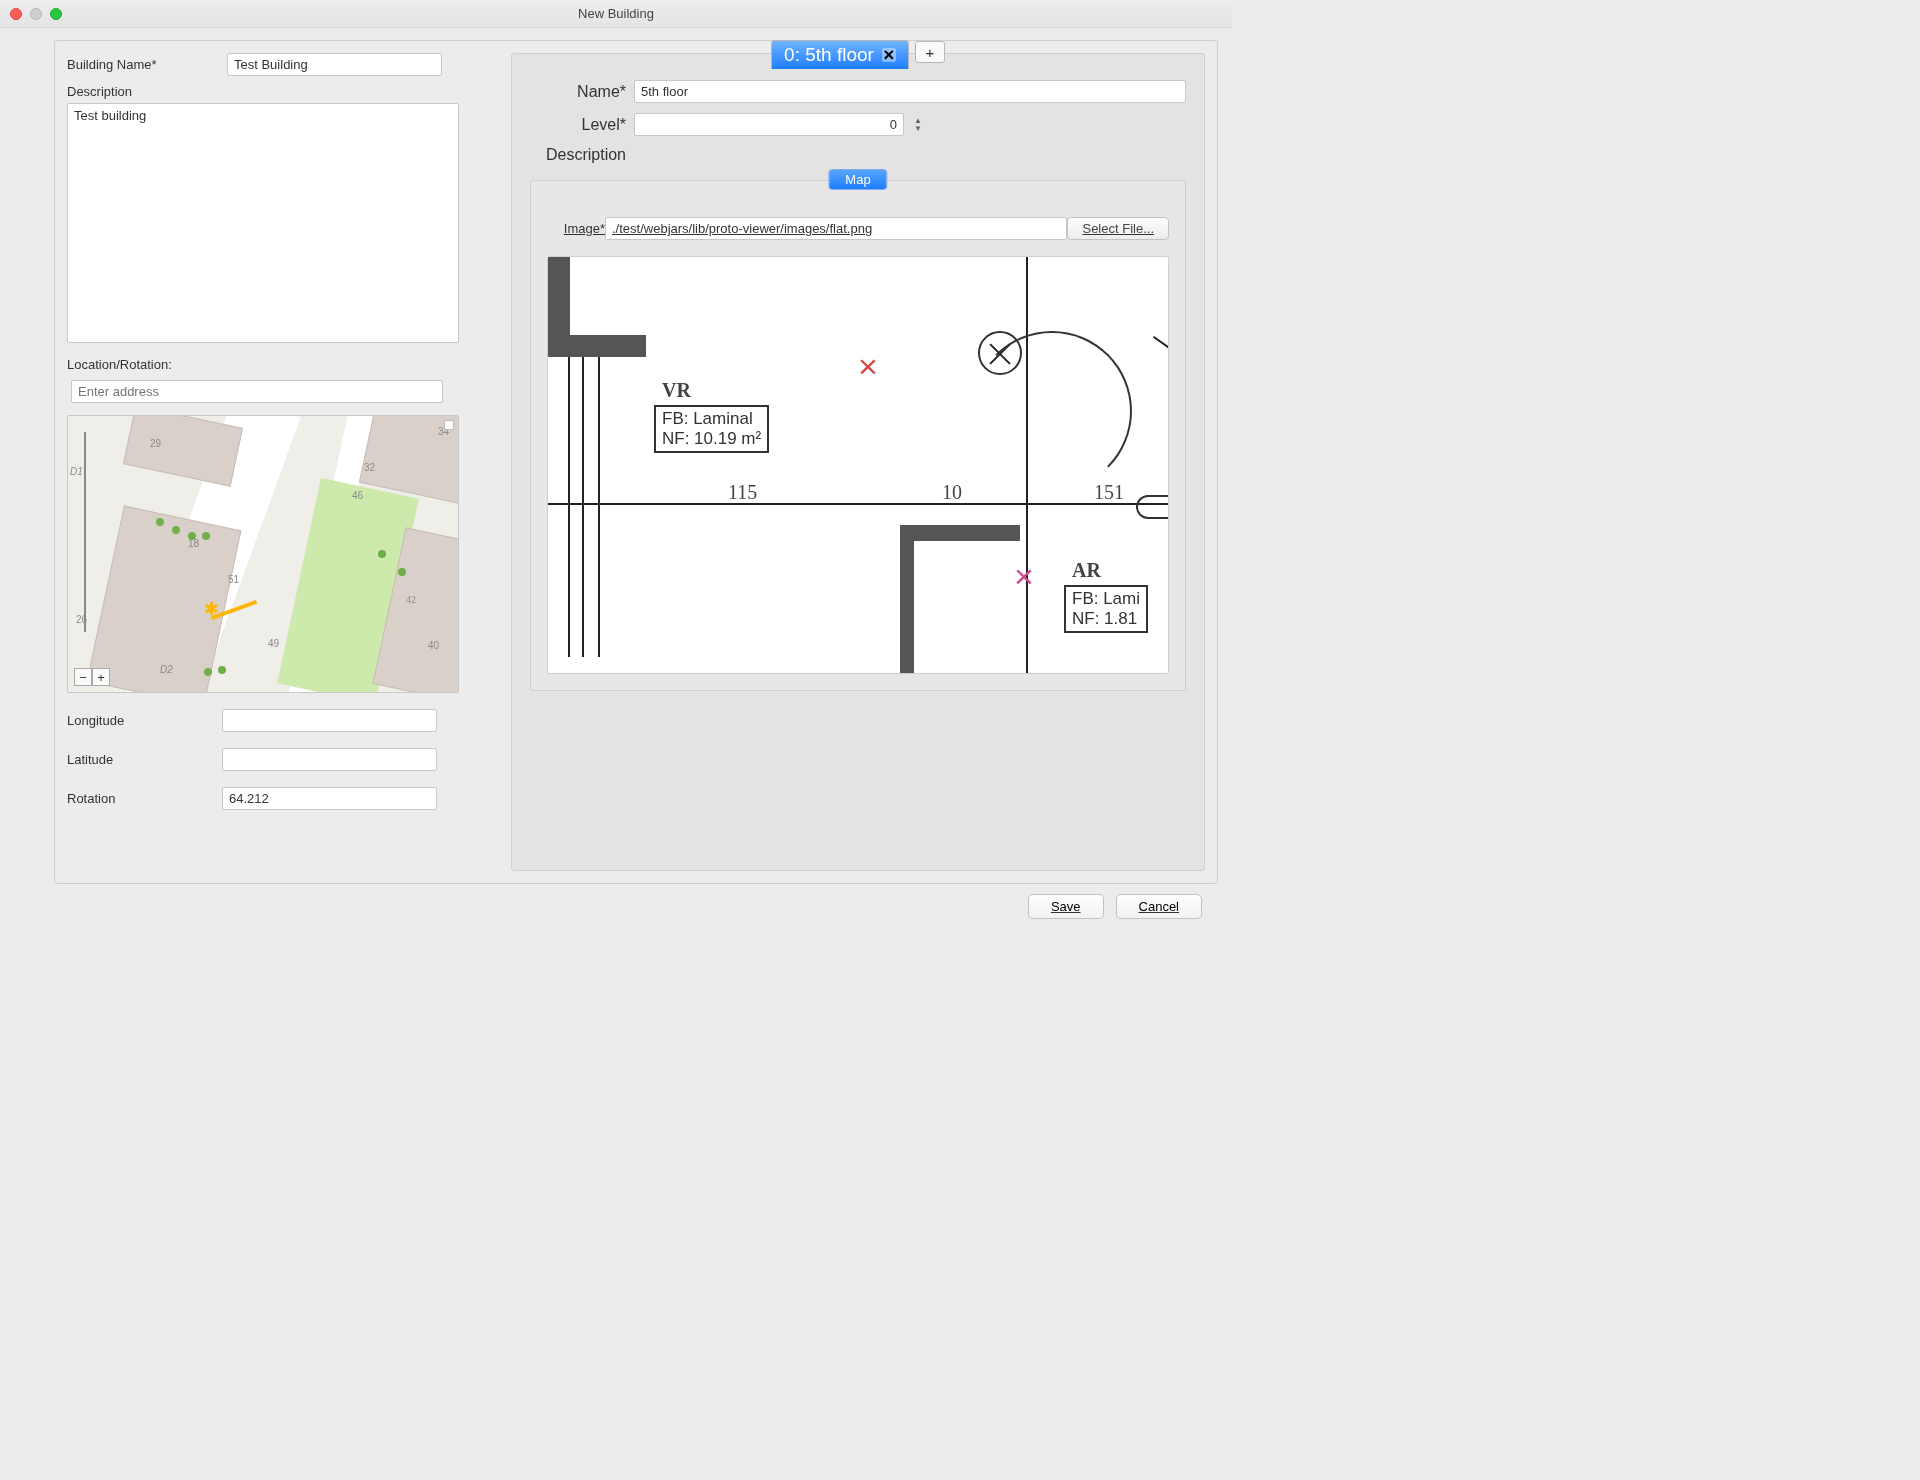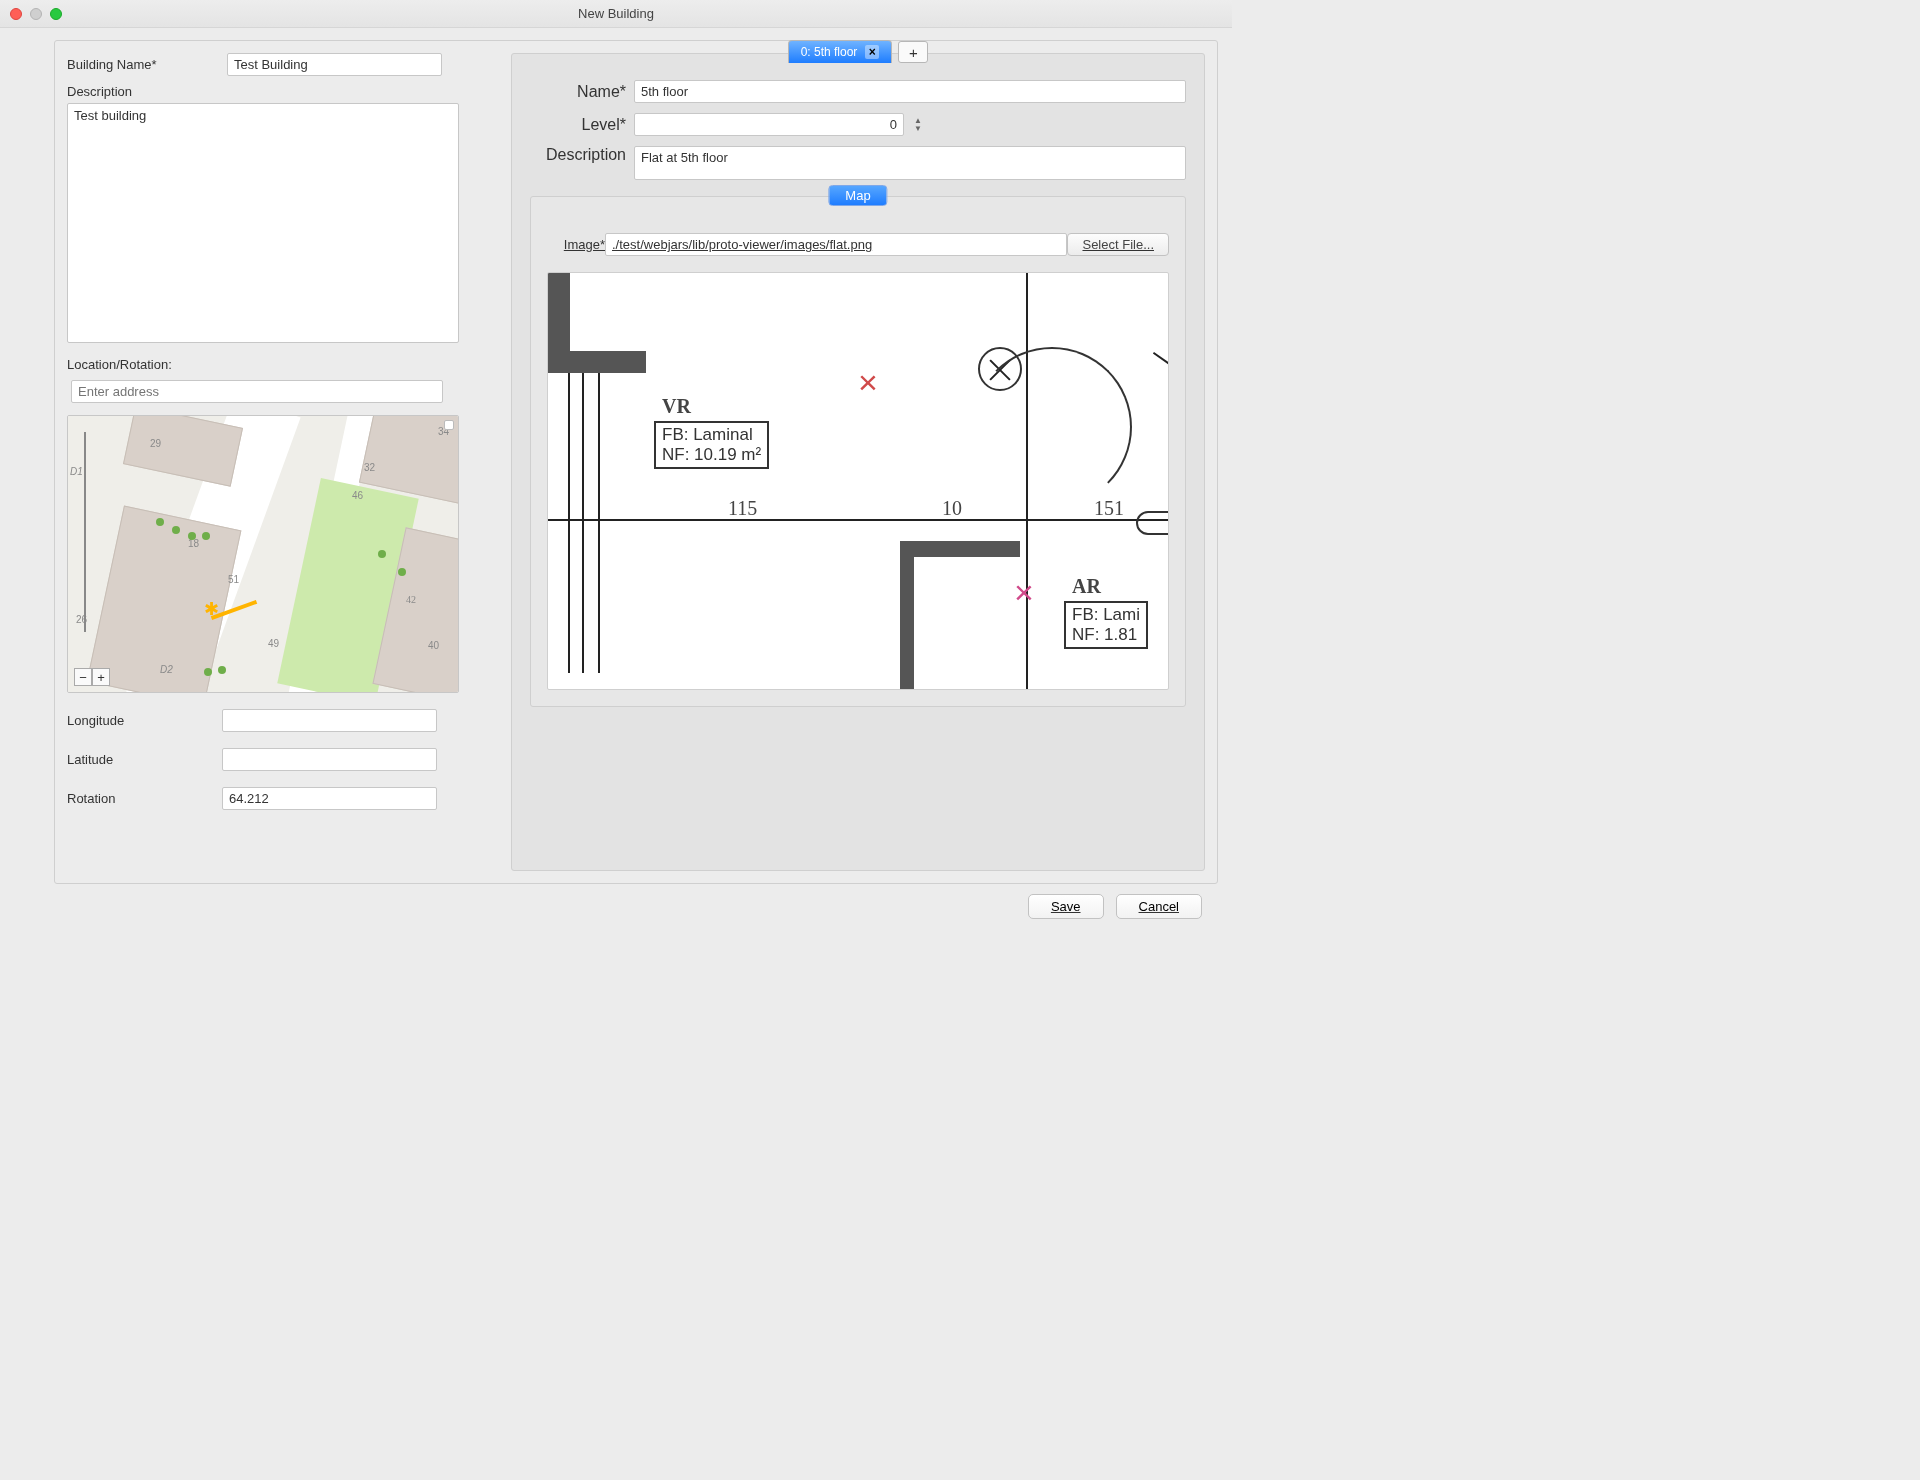--- a/index.html
+++ b/index.html
@@ -101,21 +101,21 @@
 
   
   .tab-strip {
     position: absolute; top: -14px; left: 0; right: 0;
     display: flex; justify-content: center; gap: 0;
   }
   .tab {
     display: flex; align-items: center; gap: 8px;
     padding: 3px 12px; border: 1px solid #b7b7b7;
     background: linear-gradient(#6fb3ff,#1e7dff);
-    color: #fff; font-size: 12px;
+    color: #fff; font-size: 19px;
     border-top-left-radius: 4px; border-top-right-radius: 4px;
     border-bottom: none;
   }
   .tab-close { color: #145; font-weight: bold; background: rgba(255,255,255,0.4); width:14px; height:14px; display:flex; justify-content:center; align-items:center; border-radius:2px; color:#000;}
   .tab-add {
     width: 30px; height: 22px;
     border: 1px solid #b7b7b7; background: #fafafa;
     display:flex; align-items:center; justify-content:center;
     font-size: 15px; border-radius: 3px; margin-left: 6px; margin-top:1px;
   }
@@ -301,21 +301,20 @@
             <span class="flabel">Level*</span>
             <input type="text" class="level-input" value="0" style="">
             <div class="spinner">
               <span>▲</span>
               <span>▼</span>
             </div>
             <div style="flex:1"></div>
           </div>
           <div class="form-row" style="align-items:flex-start">
             <span class="flabel">Description</span>
-            <textarea class="desc2" style="">Flat at 5th floor</textarea>
           </div>
 
           <div class="map-section">
             <div class="map-tab">Map</div>
 
             <div class="img-row">
               <span class="flabel">Image*</span>
               <input type="text" class="img-path" value="./test/webjars/lib/proto-viewer/images/flat.png" style="">
               <button class="btn">Select File...</button>
             </div>

